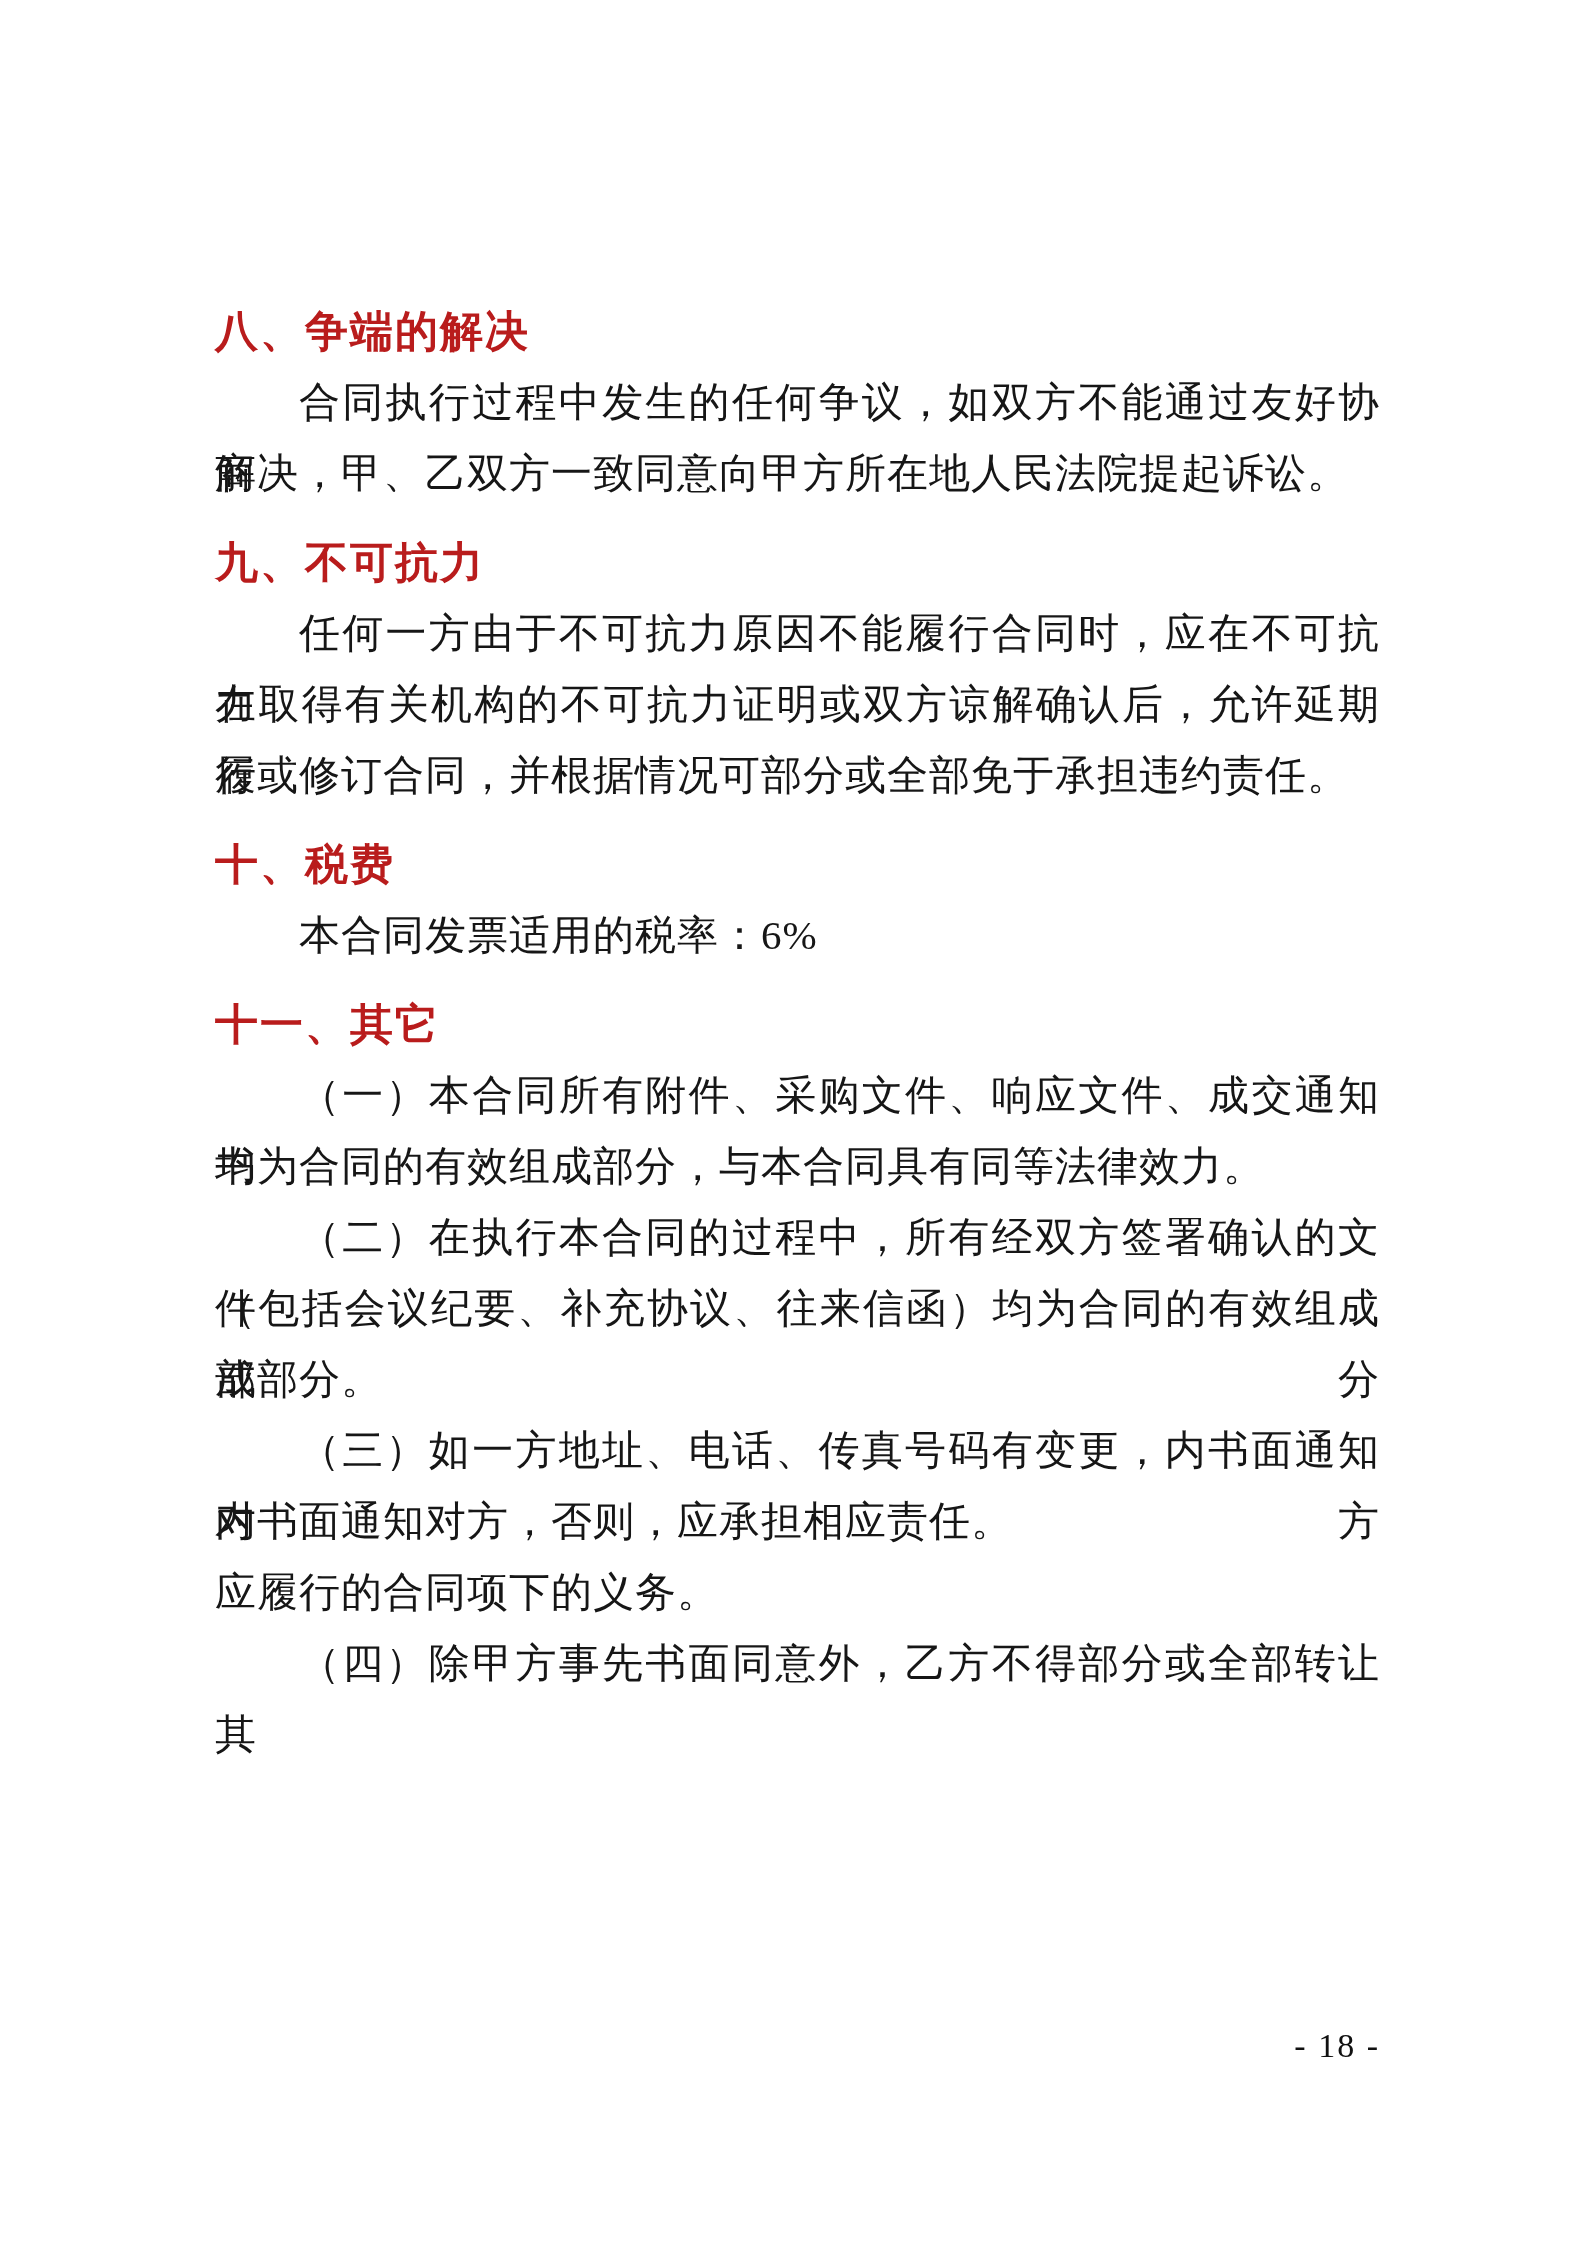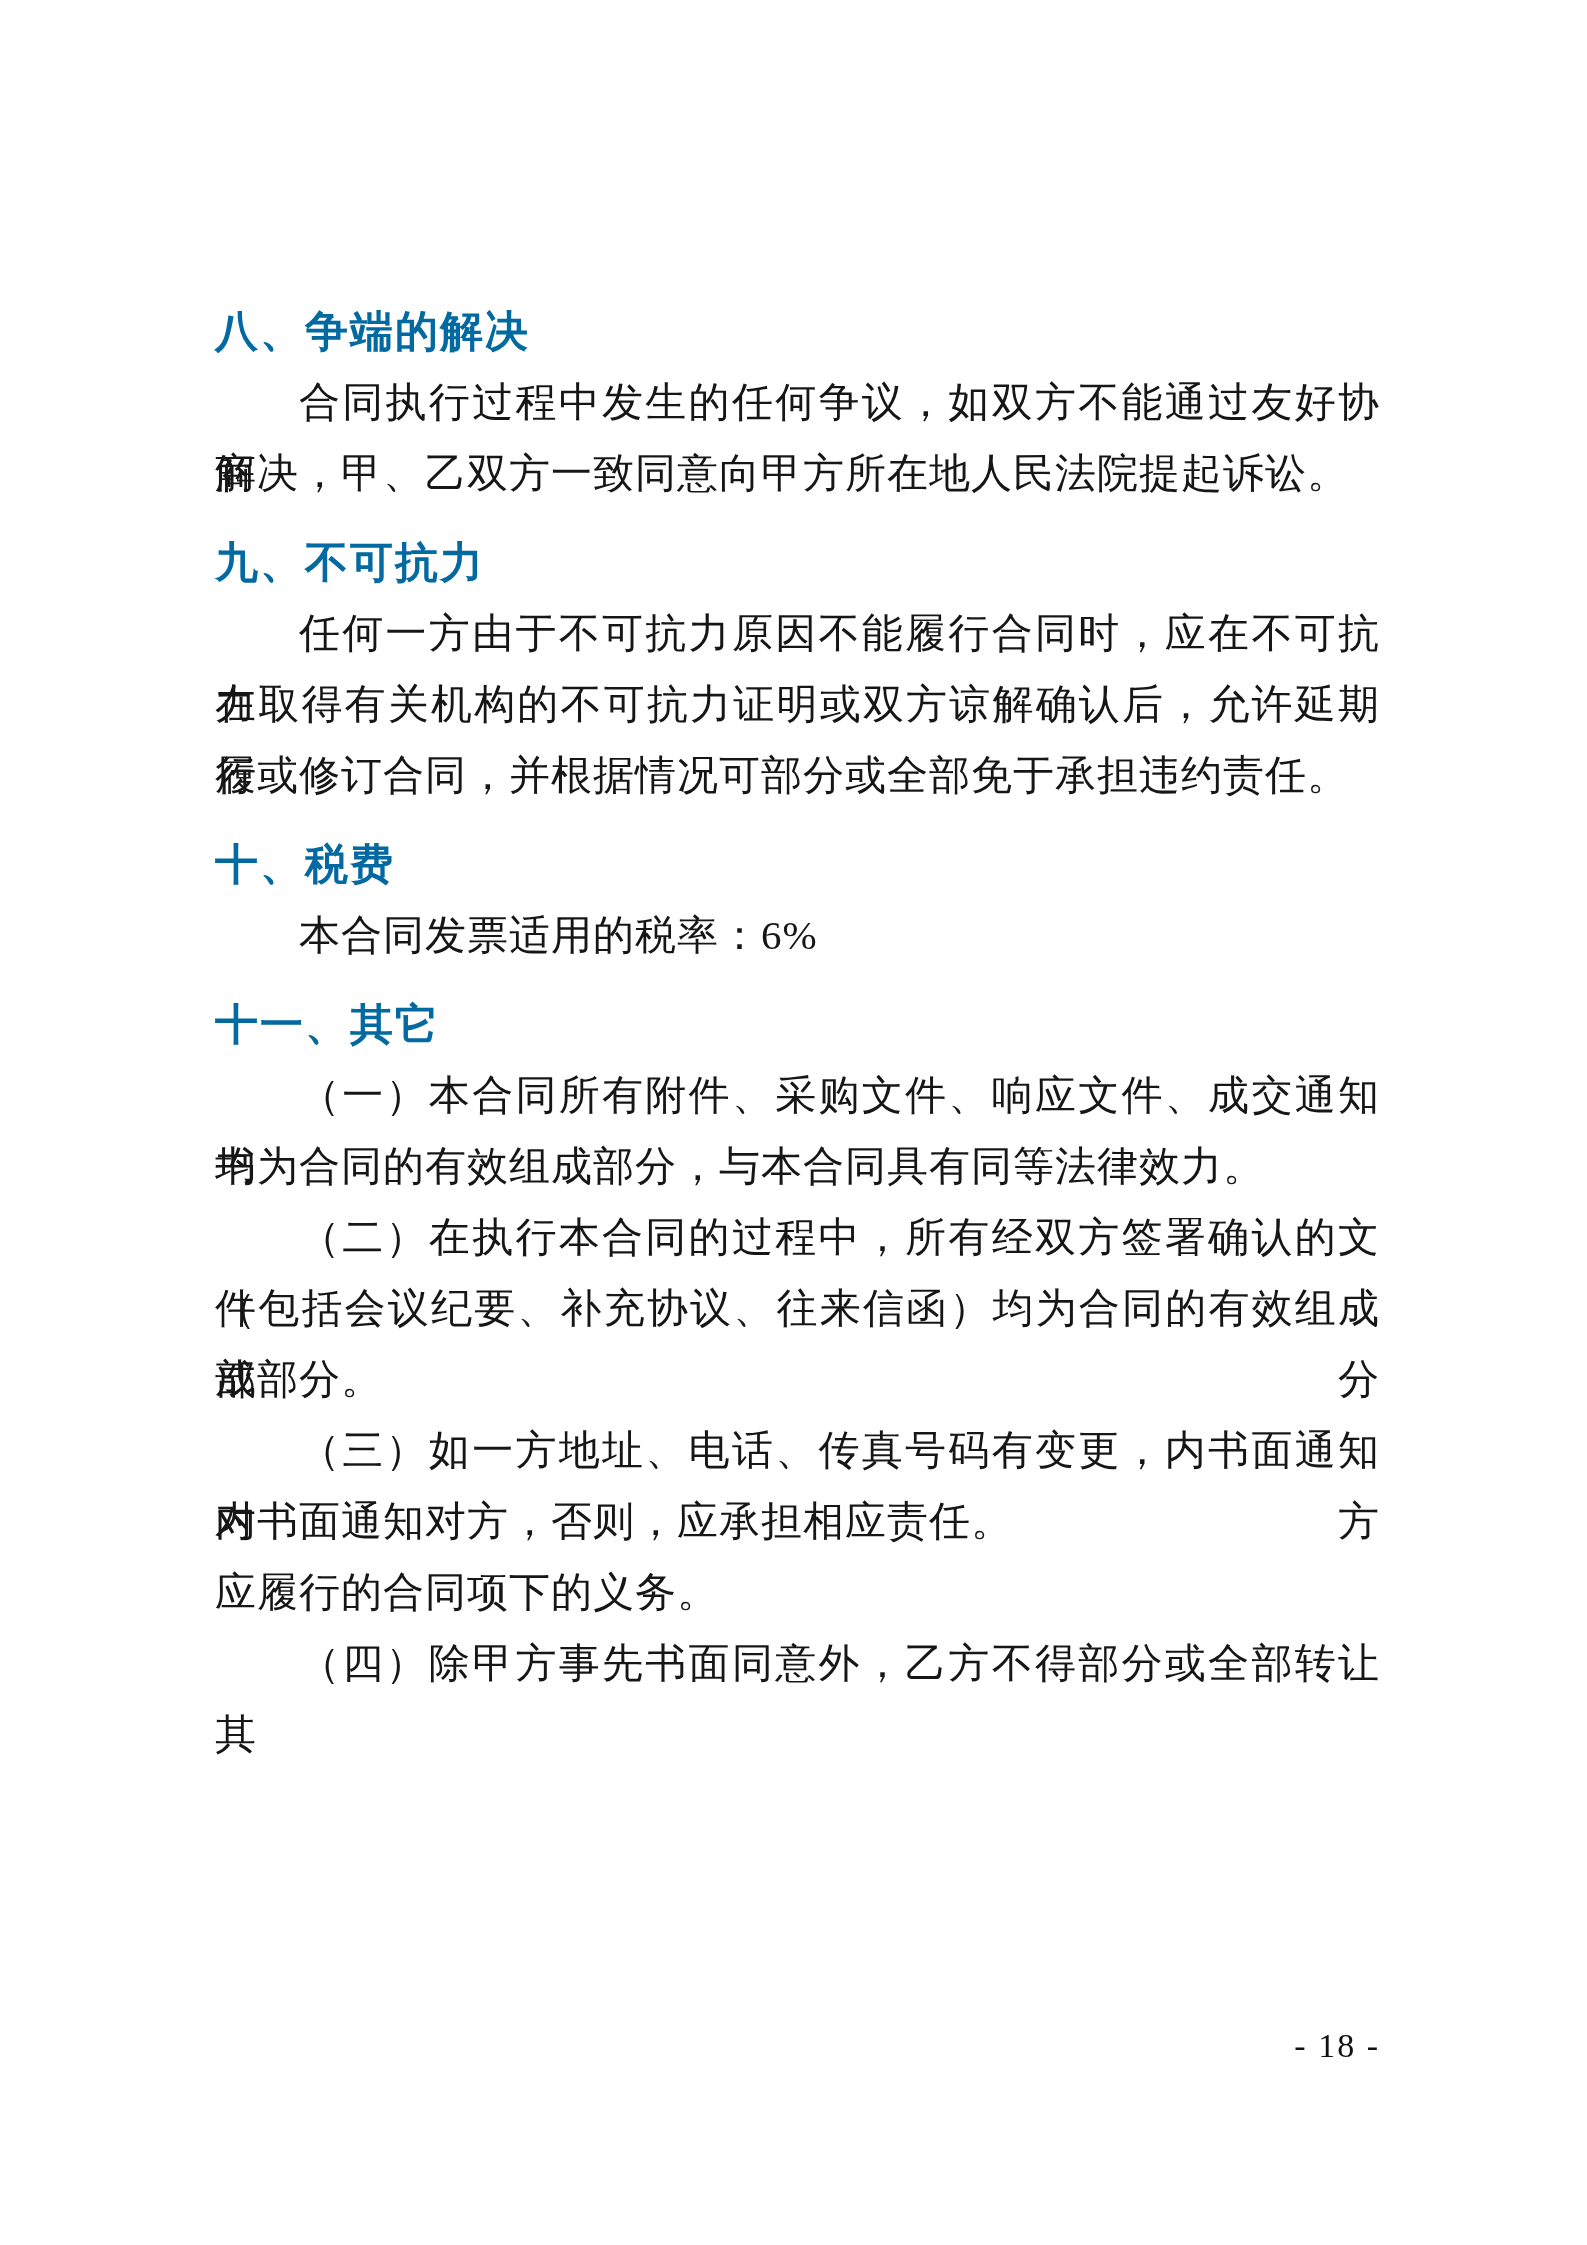--- a/index.html
+++ b/index.html
@@ -33,21 +33,21 @@
   }
   .just {
     text-align: justify;
     text-align-last: justify;
     text-justify: inter-character;
   }
   .heading {
     font-family: "Liberation Sans", "DejaVu Sans", sans-serif;
     font-weight: 700;
     font-size: 43px;
-    color: #0369a1;
+    color: #b91c1c;
     margin-top: 18px;
     letter-spacing: 2px;
   }
   .content .heading:first-child {
     margin-top: 0;
   }
   .footer {
     position: absolute;
     top: 2026px;
     left: 215px;

